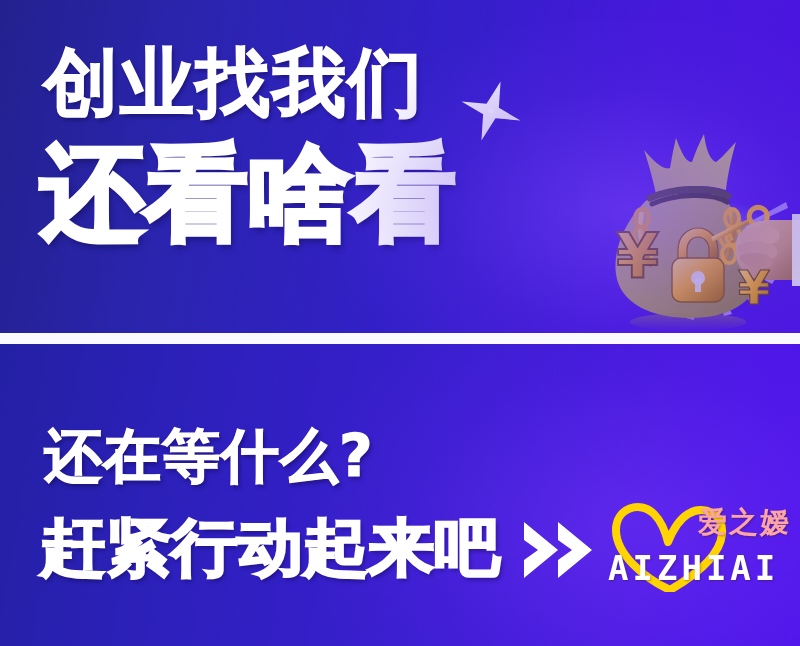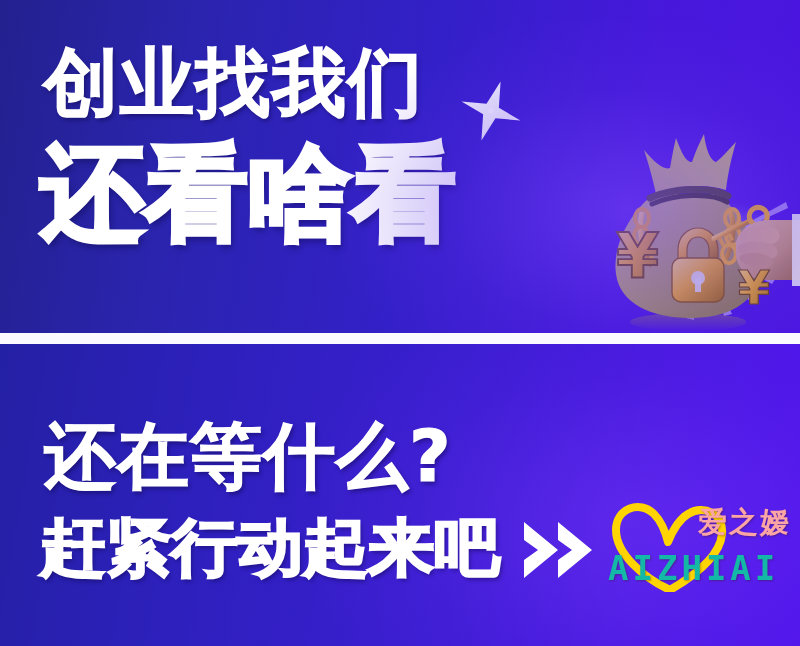--- a/index.html
+++ b/index.html
@@ -101,21 +101,21 @@
     left: 40px; top: 137px;
     font-size: 104px;
     line-height: 112px;
     letter-spacing: 0px;
     font-family: "DejaVu Sans", "Liberation Sans", sans-serif;
     -webkit-text-stroke: 4px #ffffff;
     text-shadow: 3px 5px 6px rgba(10,5,60,0.42);
   }
   .hl-3 {
     left: 44px; top: 424px;
-    font-size: 72px;
+    font-size: 58px;
     line-height: 64px;
     letter-spacing: 1px;
     font-family: "DejaVu Sans", "Liberation Sans", sans-serif;
     -webkit-text-stroke: 1.2px #ffffff;
   }
   .hl-4 {
     left: 40px; top: 513px;
     font-size: 62px;
     line-height: 70px;
     letter-spacing: 0px;
@@ -166,21 +166,21 @@
     white-space: nowrap;
     text-shadow: 1px 1px 2px rgba(60,20,0,0.35);
   }
   .logo-en {
     position: absolute;
     left: 608px; top: 549px;
     font-size: 34px;
     line-height: 38px;
     font-weight: 900;
     letter-spacing: 4px;
-    color: #14b8a6;
+    color: #ffffff;
     font-family: "DejaVu Sans Mono", "Liberation Mono", monospace;
     white-space: nowrap;
     text-shadow: 1px 1px 2px rgba(60,20,0,0.35);
   }
 </style>
 </head>
 <body>
 
 <div id="banner">
 

